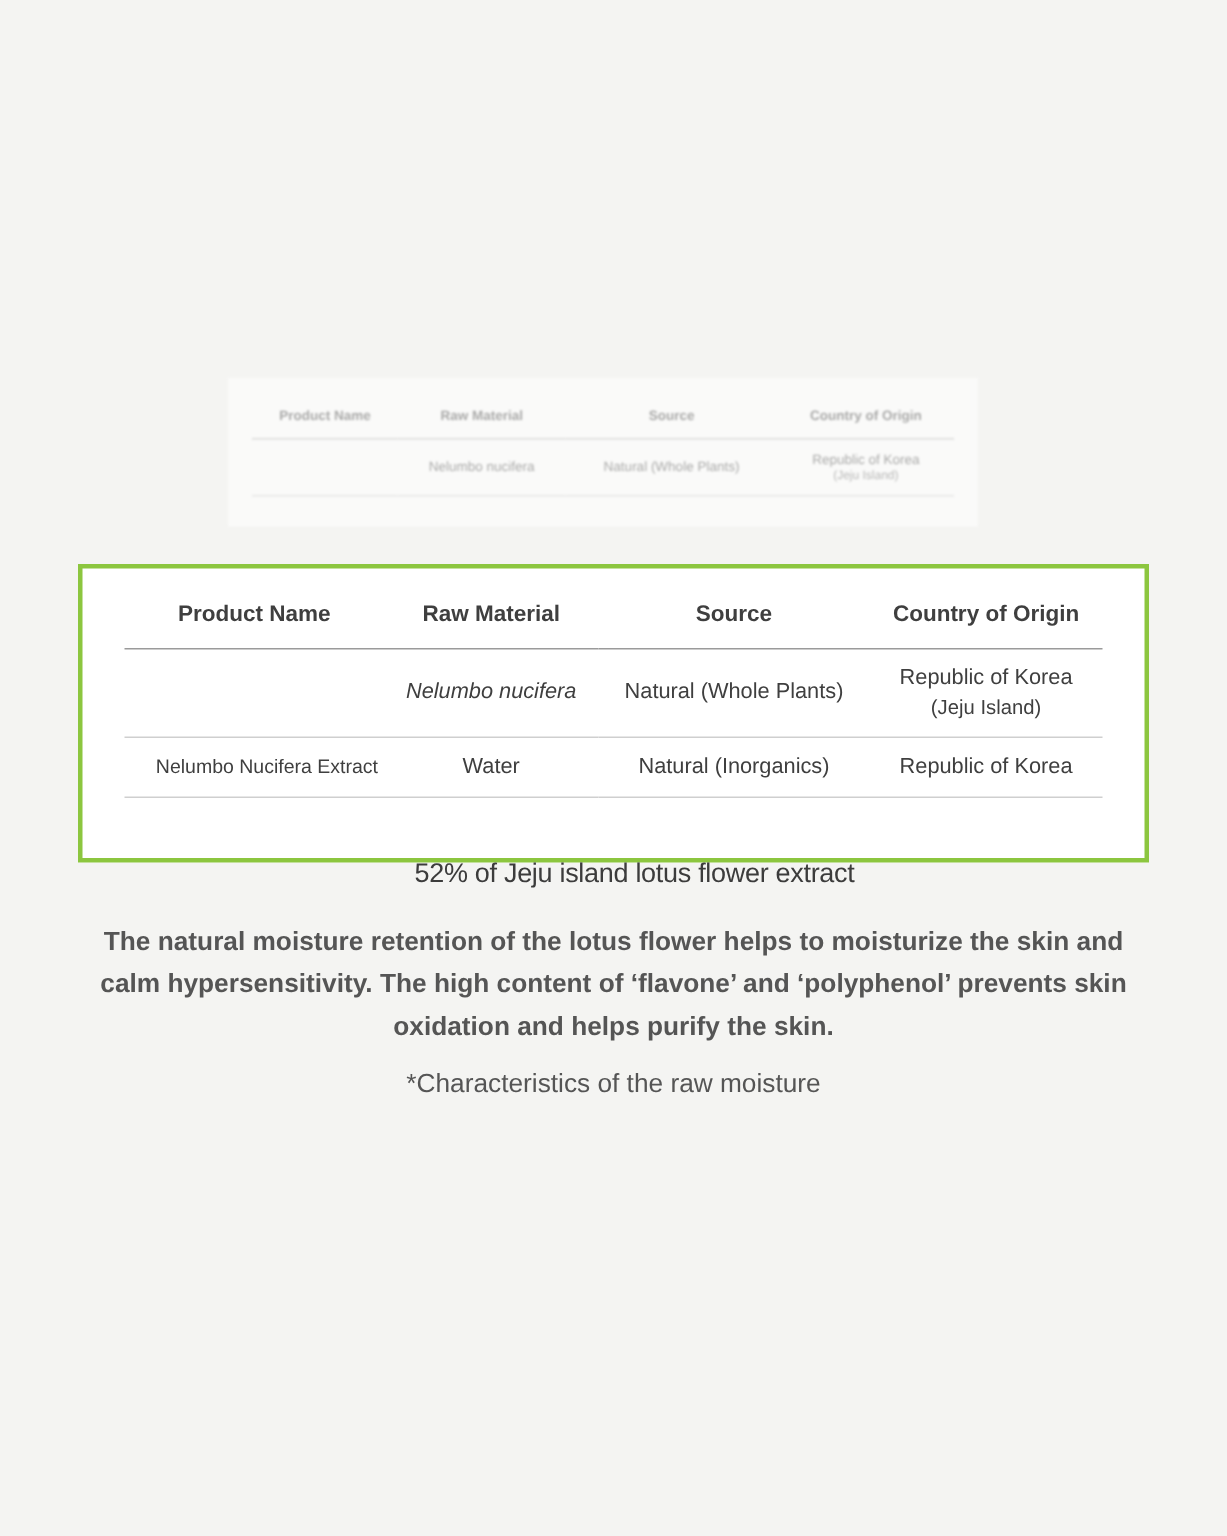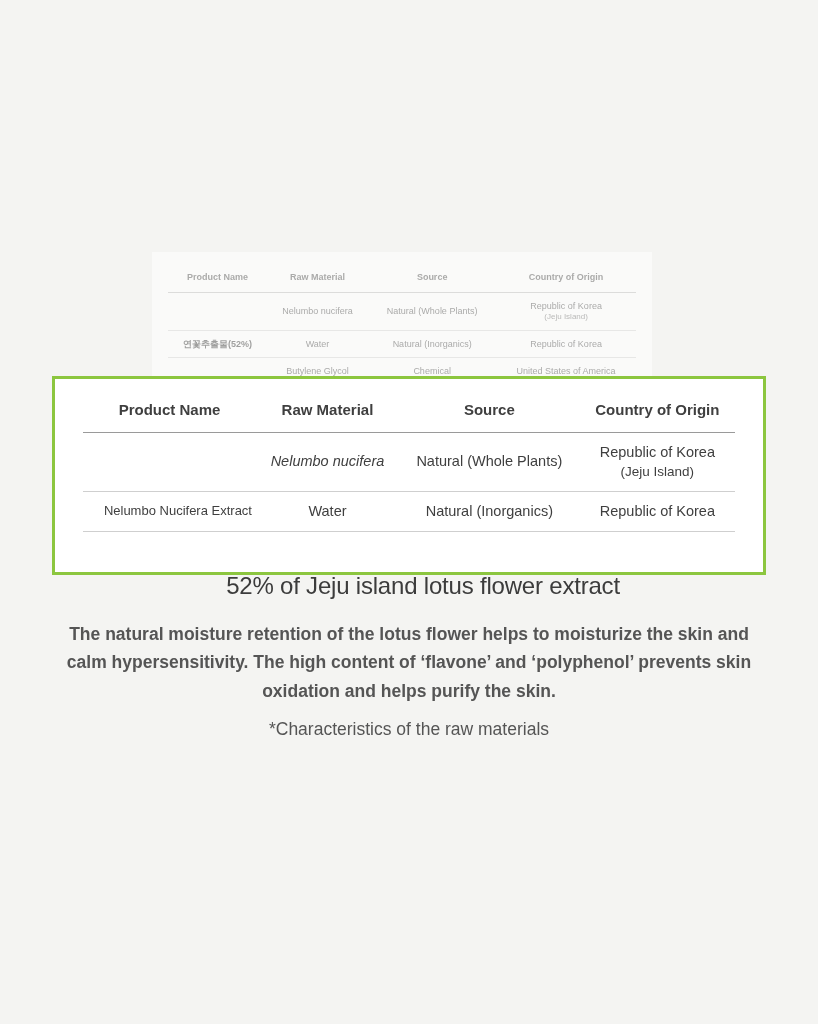--- a/index.html
+++ b/index.html
@@ -114,21 +114,21 @@
 
   
   .copy {
     position: absolute;
     left: 0;
     top: 572px;
     width: 818px;
     text-align: center;
   }
   .headline {
-    font-size: 24px;
+    font-size: 18px;
     color: #3c3c3c;
     margin: 0 0 20px 0;
     font-weight: normal;
     letter-spacing: -0.2px;
     padding-left: 28px;
   }
   .body-text {
     font-size: 17.5px;
     line-height: 1.62;
     color: #555555;
@@ -158,32 +158,20 @@
     <tbody>
       <tr>
         <td></td>
         <td>Nelumbo nucifera</td>
         <td>Natural (Whole Plants)</td>
         <td>
           <span>Republic of Korea</span>
           <span class="bg-sub">(Jeju Island)</span>
         </td>
       </tr>
-      <tr>
-        <td class="name-cell">연꽃추출물(52%)</td>
-        <td>Water</td>
-        <td>Natural (Inorganics)</td>
-        <td>Republic of Korea</td>
-      </tr>
-      <tr>
-        <td></td>
-        <td>Butylene Glycol</td>
-        <td>Chemical</td>
-        <td>United States of America</td>
-      </tr>
     </tbody>
   </table>
 </div>
 
 <div class="zoom-wrap">
   <table class="zoom-table">
     <thead>
       <tr>
         <th>Product Name</th>
         <th>Raw Material</th>
@@ -213,14 +201,14 @@
         <td>&nbsp;</td>
         <td>&nbsp;</td>
       </tr>
     </tbody>
   </table>
 </div>
 
 <div class="copy">
   <h2 class="headline">52% of Jeju island lotus flower extract</h2>
   <p class="body-text">The natural moisture retention of the lotus flower helps to moisturize the skin and calm hypersensitivity. The high content of ‘flavone’ and ‘polyphenol’ prevents skin oxidation and helps purify the skin.</p>
-  <div class="note">*Characteristics of the raw materials</div>
+  <div class="note">*Characteristics of the raw moisture</div>
 </div>
 
 </body></html>

